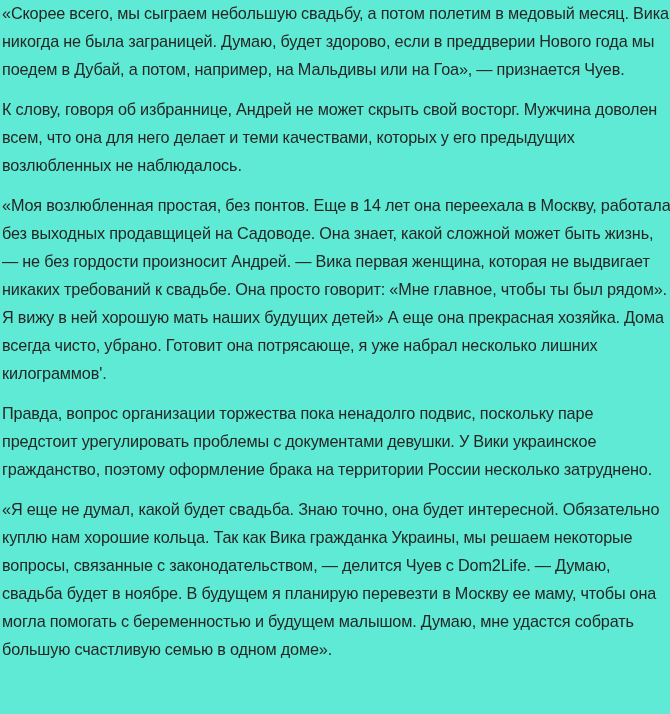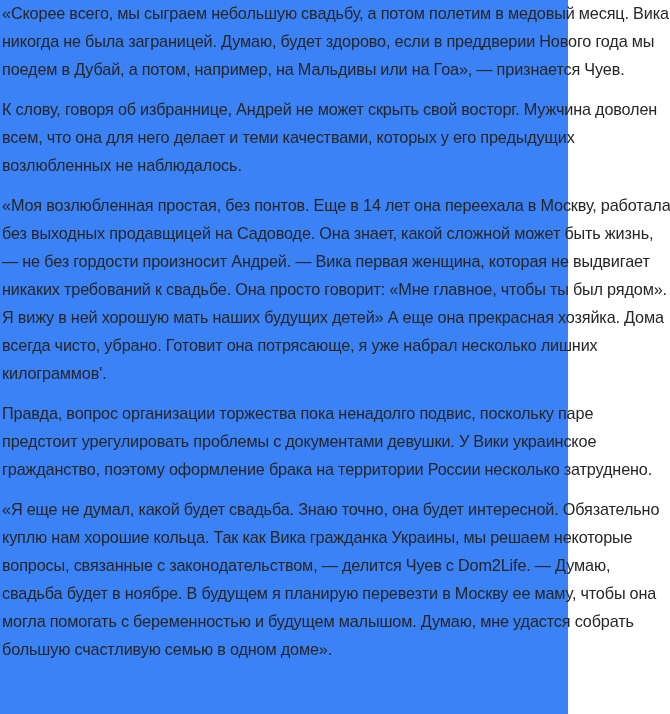--- a/index.html
+++ b/index.html
@@ -10,25 +10,25 @@
   }
   body {
     width: 670px;
     height: 714px;
     overflow: hidden;
     font-family: "Liberation Sans", "DejaVu Sans", sans-serif;
     -webkit-font-smoothing: antialiased;
   }
   .article {
     position: relative;
-    width: 568px;
+    width: 670px;
     height: 714px;
     box-sizing: border-box;
     padding: 0 20px 0 2px;
-    background: #3b82f6;
+    background: #5eead4;
   }
   .paragraph {
     margin: 0 0 12px 0;
     padding: 0;
     color: #262626;
     font-size: 17px;
     line-height: 28px;
     font-weight: 400;
     letter-spacing: -0.15px;
     word-spacing: -0.2px;

